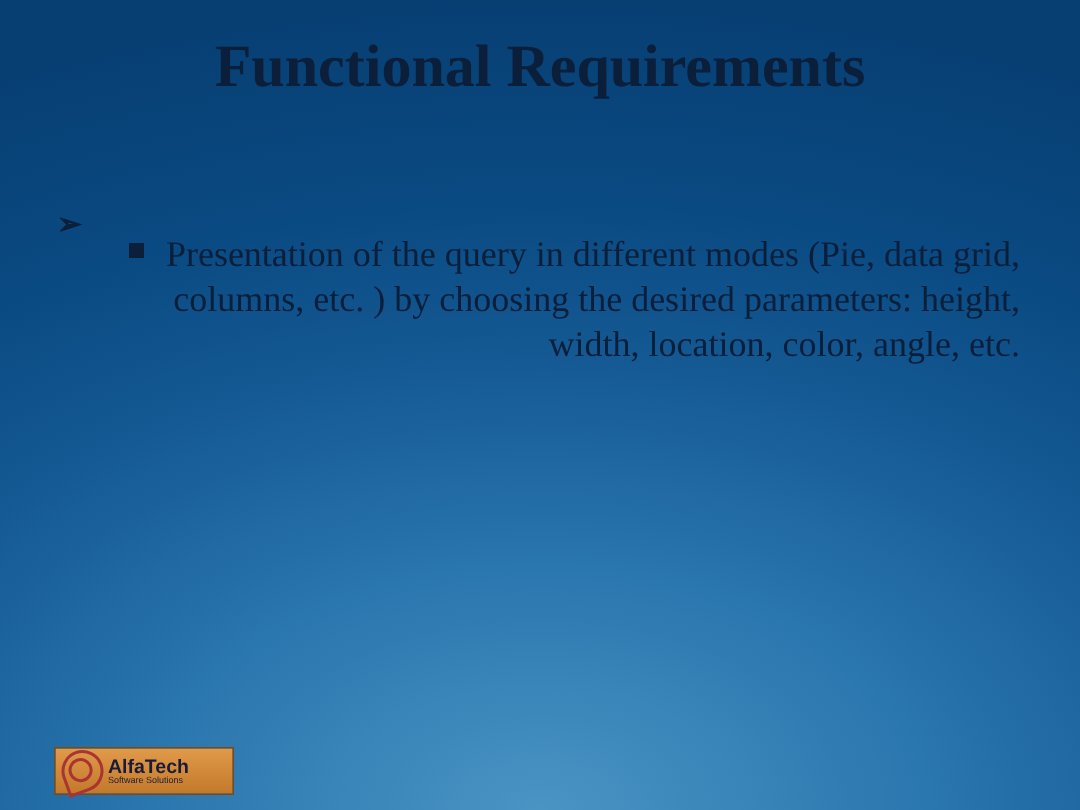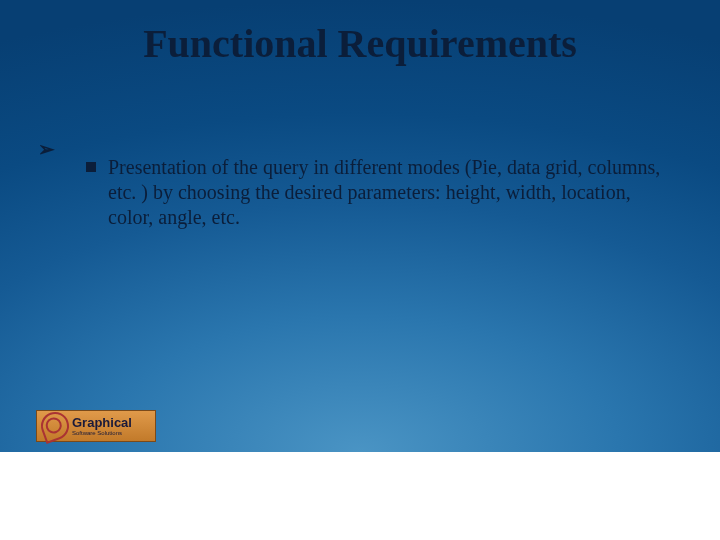--- a/index.html
+++ b/index.html
@@ -5,21 +5,21 @@
   html, body {
     margin: 0;
     padding: 0;
     width: 720px;
     height: 540px;
     overflow: hidden;
     font-family: "Times New Roman", Times, serif;
   }
   .slide {
     width: 720px;
-    height: 452px;
+    height: 540px;
     background: radial-gradient(ellipse 120% 100% at 50% 100%, #4a94c4 0%, #2a76ae 30%, #155a94 55%, #0a4a82 75%, #073f73 100%);
     position: relative;
     box-sizing: border-box;
   }
   .title {
     position: absolute;
     top: 20px;
     left: 0;
     width: 100%;
     text-align: center;
@@ -44,26 +44,27 @@
   }
   .level1 .arrow {
     position: absolute;
     left: 0;
     top: 2px;
     font-size: 20px;
     text-decoration: none;
     display: inline-block;
   }
   .level2 {
-    font-size: 20px;
+    font-size: 24px;
     line-height: 1.25;
     position: relative;
     padding-left: 30px;
     margin-left: 40px;
     color: #0b1e3a;
+    text-align: right;
   }
   .level2 .square {
     position: absolute;
     left: 8px;
     top: 7px;
     width: 10px;
     height: 10px;
     background: #0b1e3a;
   }
   .logo {
@@ -129,18 +130,18 @@
     <div class="level2">
       <span class="square"></span>
       <span>Presentation of the query in different modes (Pie, data grid, columns, etc. ) by choosing the desired parameters: height, width, location, color, angle, etc.</span>
     </div>
 
   </div>
 
   <div class="logo">
     <div class="logo-swirl"></div>
     <div>
-      <div class="logo-text">Graphical</div>
+      <div class="logo-text">AlfaTech</div>
       <div class="logo-sub">Software Solutions</div>
     </div>
   </div>
 
 </div>
 
 </body></html>

